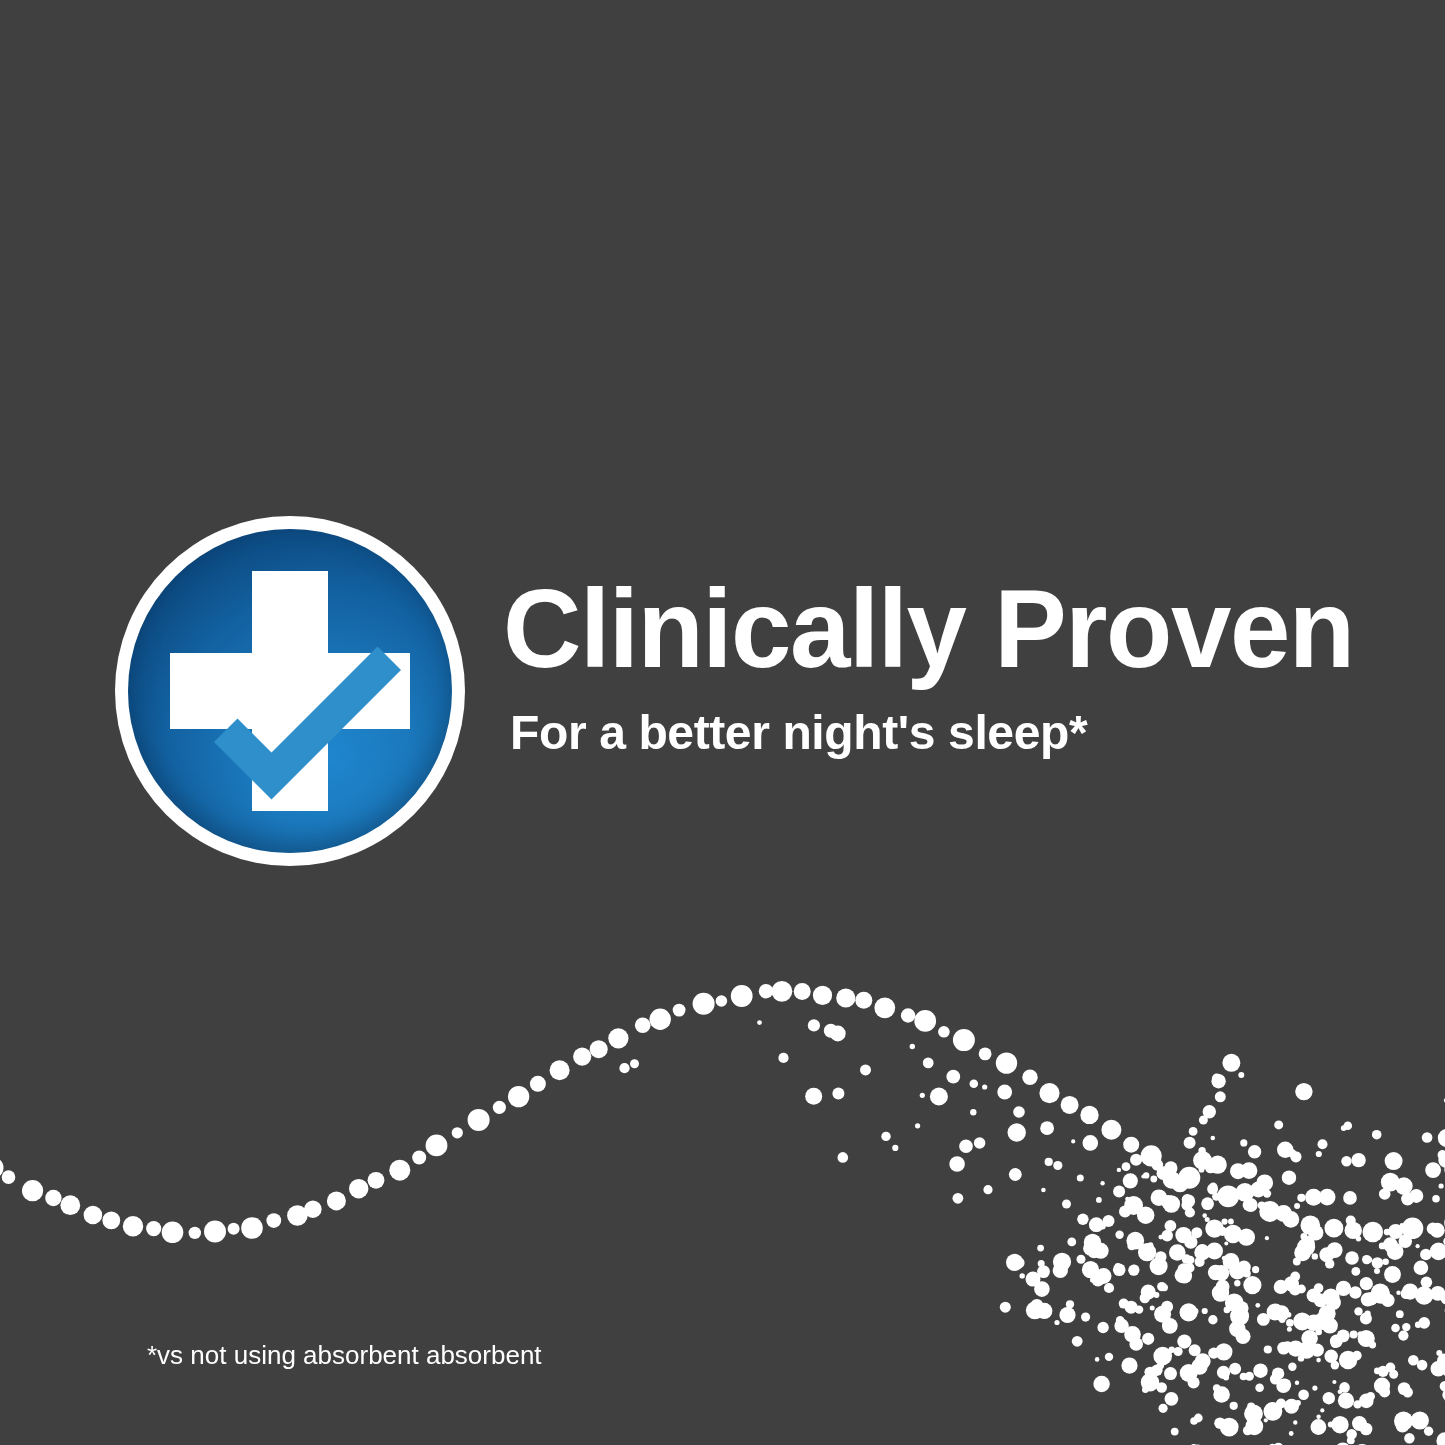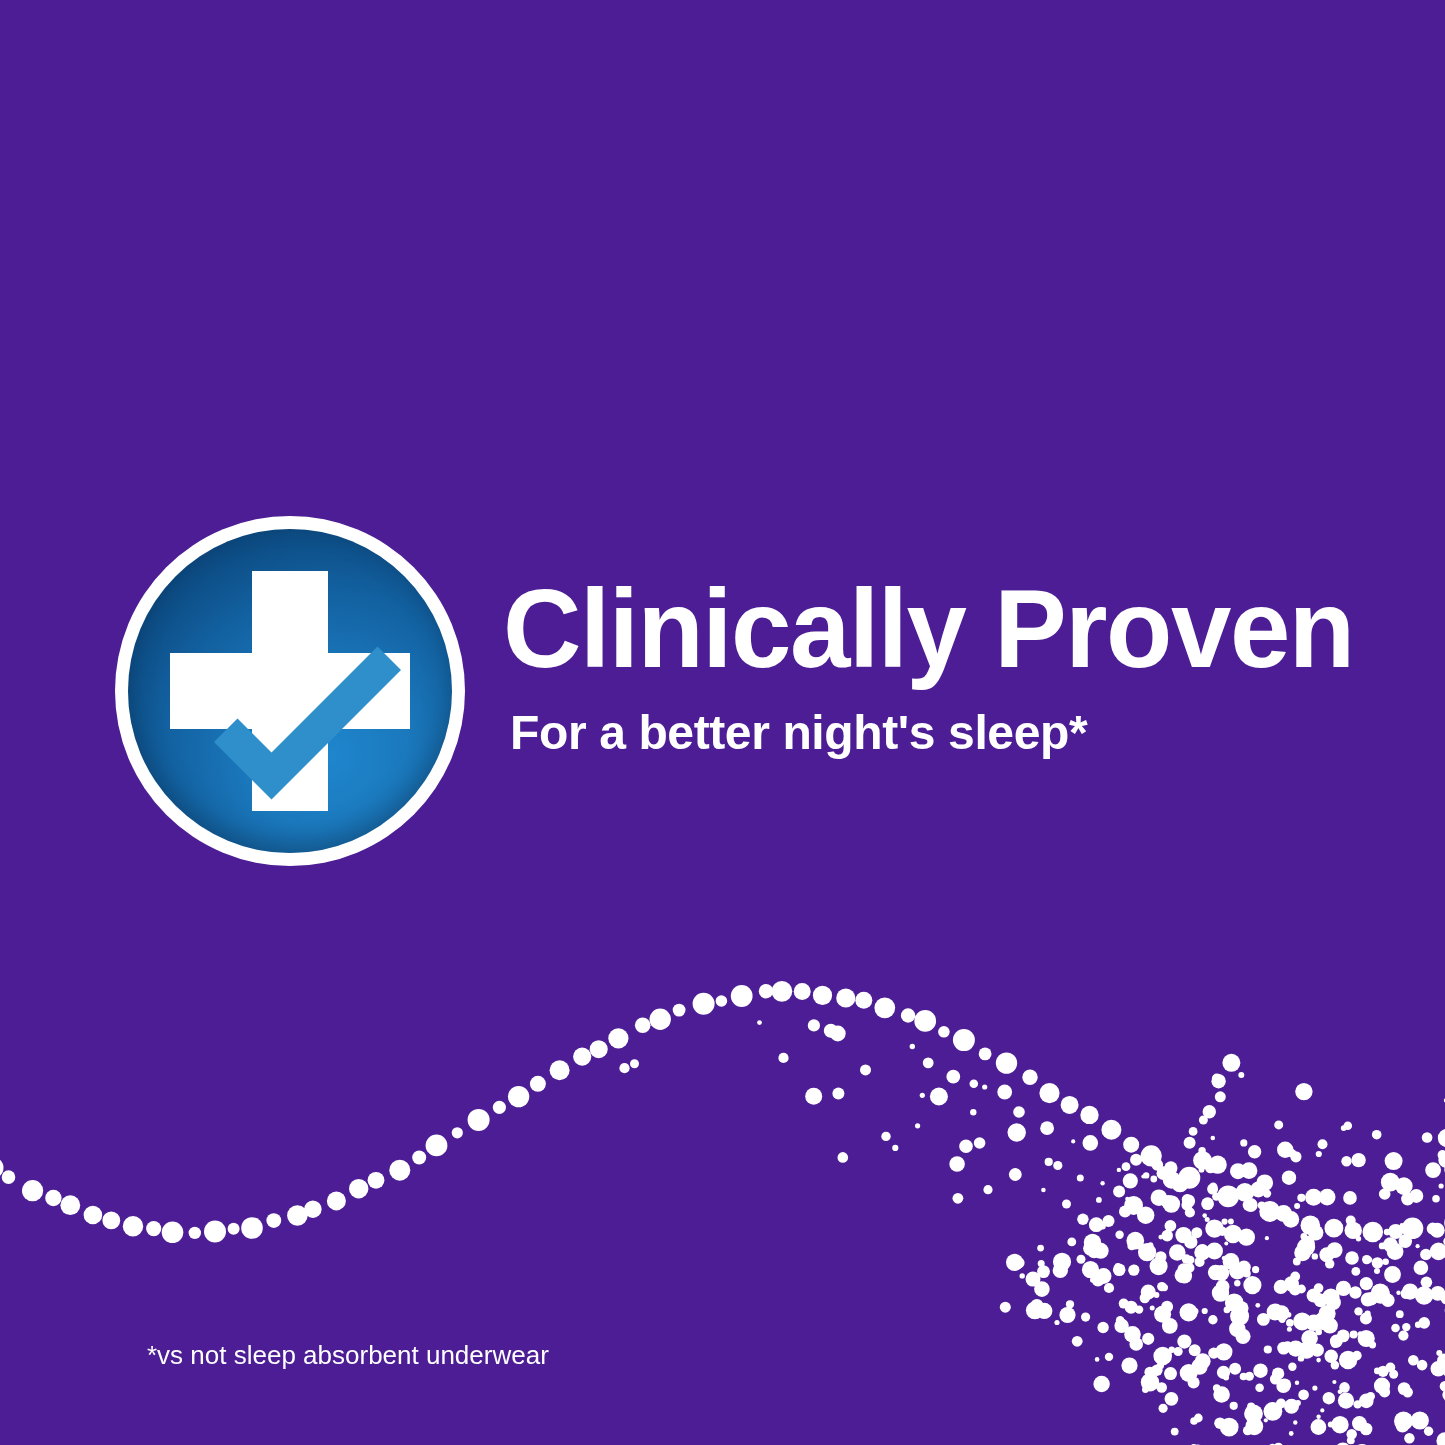--- a/index.html
+++ b/index.html
@@ -8,21 +8,21 @@
     background: #04263f;
   }
   body {
     font-family: "Liberation Sans", sans-serif;
   }
 
   #stage {
     position: relative;
     width: 1445px;
     height: 1445px;
-    background: #4c1d95;
+    background: #404040;
     overflow: hidden;
   }
 
   
   #dot-layer {
     position: absolute;
     left: 0;
     top: 0;
     width: 1445px;
     height: 1445px;
@@ -694,15 +694,15 @@
 
       <path fill="#ffffff" d="M124 42 H200 V124 H282 V200 H200 V282 H124 V200 H42 V124 H124 Z"></path>
 
       <path fill="#2e8fcb" d="M249.5 117.5 L273 141 L143.5 270.5 L86 213 L109.5 189.5 L143.5 223.5 Z"></path>
     </svg>
   </div>
 
   <h1 id="headline">Clinically Proven</h1>
   <h2 id="subhead">For a better night's sleep*</h2>
 
-  <p id="footnote">*vs not sleep absorbent underwear</p>
+  <p id="footnote">*vs not using absorbent absorbent</p>
 
 </div>
 
 </body></html>

